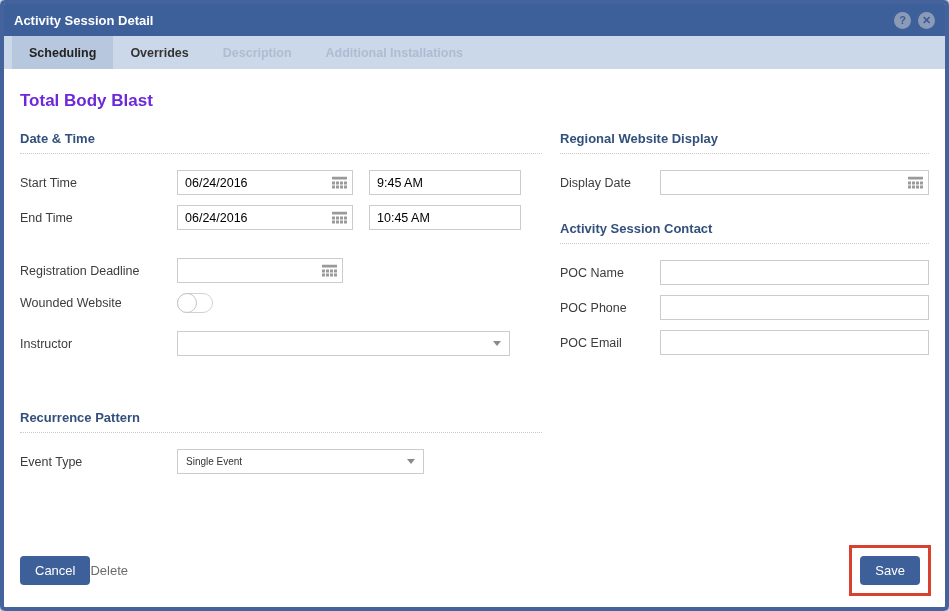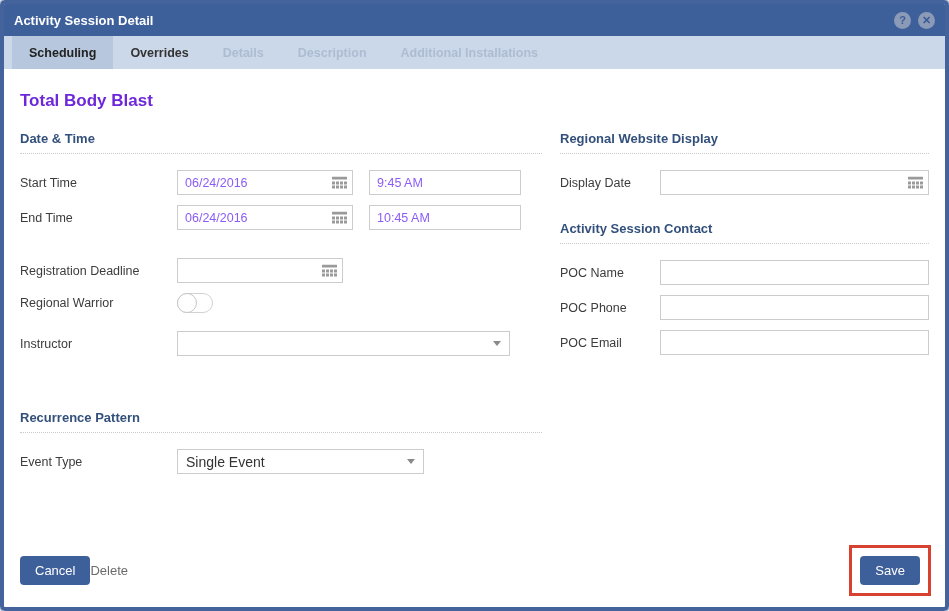--- a/index.html
+++ b/index.html
@@ -57,38 +57,38 @@
     font-size: 13px; font-weight: bold; color: #33507c;
     padding-bottom: 7px; border-bottom: 1px dotted #c9c9c9;
     margin-bottom: 16px;
   }
   .row { display: flex; align-items: center; margin-bottom: 10px; }
   .row .lbl { width: 157px; flex-shrink: 0; font-size: 12.5px; color: #3c3c3c; }
   .col-right .row .lbl { width: 100px; }
   input.txt {
     border: 1px solid #cccccc; height: 25px;
     font-family: "Liberation Sans", sans-serif;
-    font-size: 12.5px; color: #8b5cf6; padding: 0 7px;
+    font-size: 12.5px; color: #000000; padding: 0 7px;
     background: #ffffff; outline: none;
   }
   .date-wrap { position: relative; display: inline-block; }
   .date-wrap input { width: 100%; padding-right: 26px; }
   .cal-icon {
     position: absolute; right: 6px; top: 50%; transform: translateY(-50%);
     cursor: pointer; line-height: 0;
   }
   .w-date { width: 176px; }
   .w-time { width: 152px; margin-left: 16px; }
   .w-regdate { width: 166px; }
   .w-displaydate { flex: 1; }
   .w-poc { flex: 1; }
   .select {
     border: 1px solid #cccccc; height: 25px; background: #ffffff;
     display: flex; align-items: center; justify-content: space-between;
-    padding: 0 8px; font-size: 14px; color: #333333; cursor: pointer;
+    padding: 0 8px; font-size: 10px; color: #333333; cursor: pointer;
   }
   .select .arrow {
     width: 0; height: 0;
     border-left: 4.5px solid transparent; border-right: 4.5px solid transparent;
     border-top: 5.5px solid #8a8a8a;
   }
   .w-instructor { width: 333px; }
   .w-eventtype { width: 247px; }
   .toggle {
     width: 36px; height: 20px; border: 1px solid #d2d2d2;
@@ -129,21 +129,20 @@
   <div class="titlebar">
     <span class="title">Activity Session Detail</span>
     <span class="spacer"></span>
     <span class="tb-icon">?</span>
     <span class="tb-icon">✕</span>
   </div>
 
   <div class="tabstrip">
     <div class="tab active">Scheduling</div>
     <div class="tab">Overrides</div>
-    <div class="tab disabled">Details</div>
     <div class="tab disabled">Description</div>
     <div class="tab disabled">Additional Installations</div>
   </div>
 
   <div class="content">
     <div class="heading">Total Body Blast</div>
 
     <div class="columns">
 
       <div class="col-left">
@@ -213,21 +212,21 @@
                     <rect x="4" y="9" width="3" height="3"></rect>
                     <rect x="8" y="9" width="3" height="3"></rect>
                     <rect x="12" y="9" width="3" height="3"></rect>
                   </g>
                 </svg>
             </span>
           </span>
         </div>
 
         <div class="row">
-          <span class="lbl">Regional Warrior</span>
+          <span class="lbl">Wounded Website</span>
           <span class="toggle">
             <span class="knob"></span>
           </span>
         </div>
 
         <div class="gap-sm"></div>
 
         <div class="row">
           <span class="lbl">Instructor</span>
           <span class="select w-instructor">

